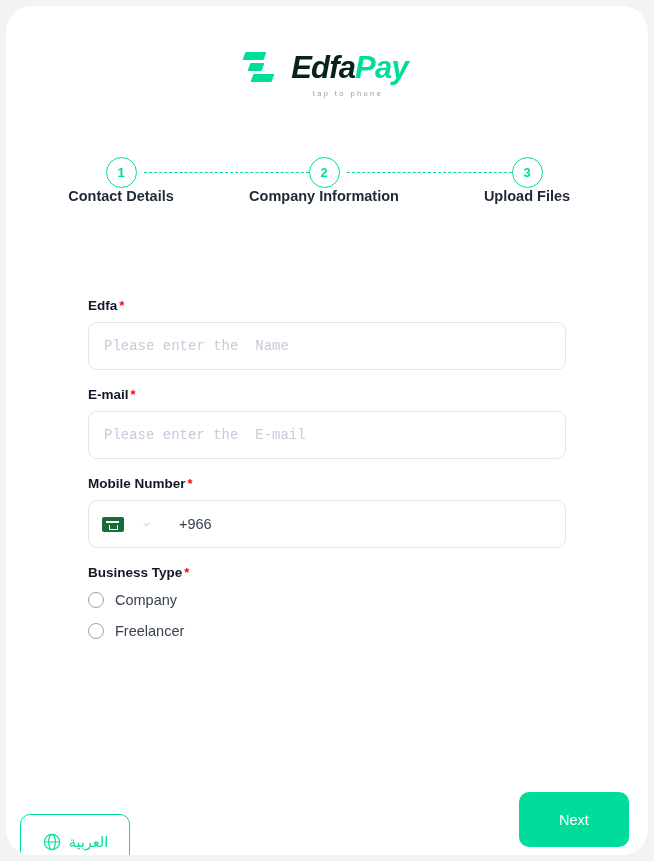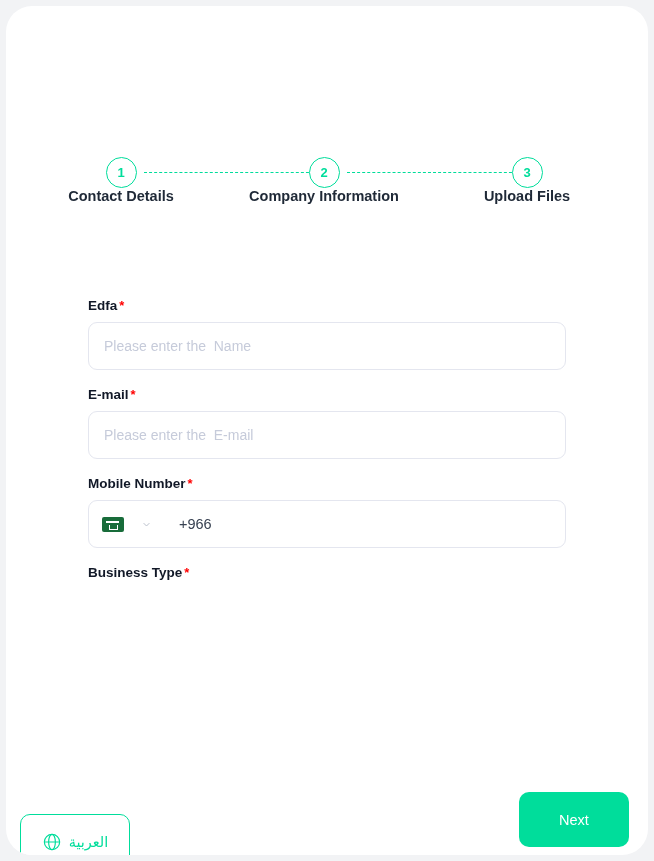--- a/index.html
+++ b/index.html
@@ -149,21 +149,21 @@
   }
   .req { color: #ff0000; font-size: 13px; margin-left: 2px; }
 
   .text-input {
     width: 478px;
     height: 48px;
     border: 1px solid #e4e6ef;
     border-radius: 9px;
     background: #ffffff;
     padding: 0 15px;
-    font-family: Liberation Sans, sans-serif;
+    font-family: Liberation Mono, monospace;
     font-size: 14px;
     color: #374151;
     outline: none;
   }
   .text-input::placeholder { color: #c6cbda; }
 
   
   .phone-box {
     width: 478px;
     height: 48px;
@@ -268,20 +268,33 @@
     font-family: Liberation Sans, sans-serif;
     font-size: 14.5px;
     cursor: pointer;
   }
 </style>
 </head>
 <body>
 
 <div class="page-card">
 
+  <div class="logo-area">
+    <div class="logo-row">
+      <span class="logo-mark">
+        <i class="b1"></i>
+          <i class="b2"></i>
+          <i class="b3"></i>
+      </span>
+      <span class="logo-word">
+        <span class="edfa">Edfa</span><span class="pay">Pay</span>
+      </span>
+    </div>
+    <div class="logo-tagline">tap to phone</div>
+  </div>
 
   <div class="stepper">
     <div class="step-line l1"></div>
     <div class="step-line l2"></div>
 
     <div class="step step-1">
       <div class="step-circle">1</div>
       <div class="step-label">Contact Details</div>
     </div>
 
@@ -322,20 +335,30 @@
           <path d="M2.5 4.5 L6 8 L9.5 4.5" stroke="currentColor" stroke-width="1.3" stroke-linecap="round" stroke-linejoin="round"></path>
         </svg>
         <span class="dial-code">+966</span>
       </div>
     </div>
 
     <div class="field">
       <label class="field-label">
         <span>Business Type</span><span class="req">*</span>
       </label>
+      <div class="radio-group">
+        <div class="radio-row">
+          <span class="radio-dot"></span>
+          <span class="radio-label">Company</span>
+        </div>
+        <div class="radio-row">
+          <span class="radio-dot"></span>
+          <span class="radio-label">Freelancer</span>
+        </div>
+      </div>
     </div>
 
   </div>
 
   <div class="lang-button">
     <svg class="globe" viewBox="0 0 22 22" fill="none">
       <circle cx="11" cy="11" r="8.4" stroke="currentColor" stroke-width="1.3"></circle>
       <ellipse cx="11" cy="11" rx="3.7" ry="8.4" stroke="currentColor" stroke-width="1.3"></ellipse>
       <line x1="2.6" y1="11" x2="19.4" y2="11" stroke="currentColor" stroke-width="1.3"></line>
     </svg>

